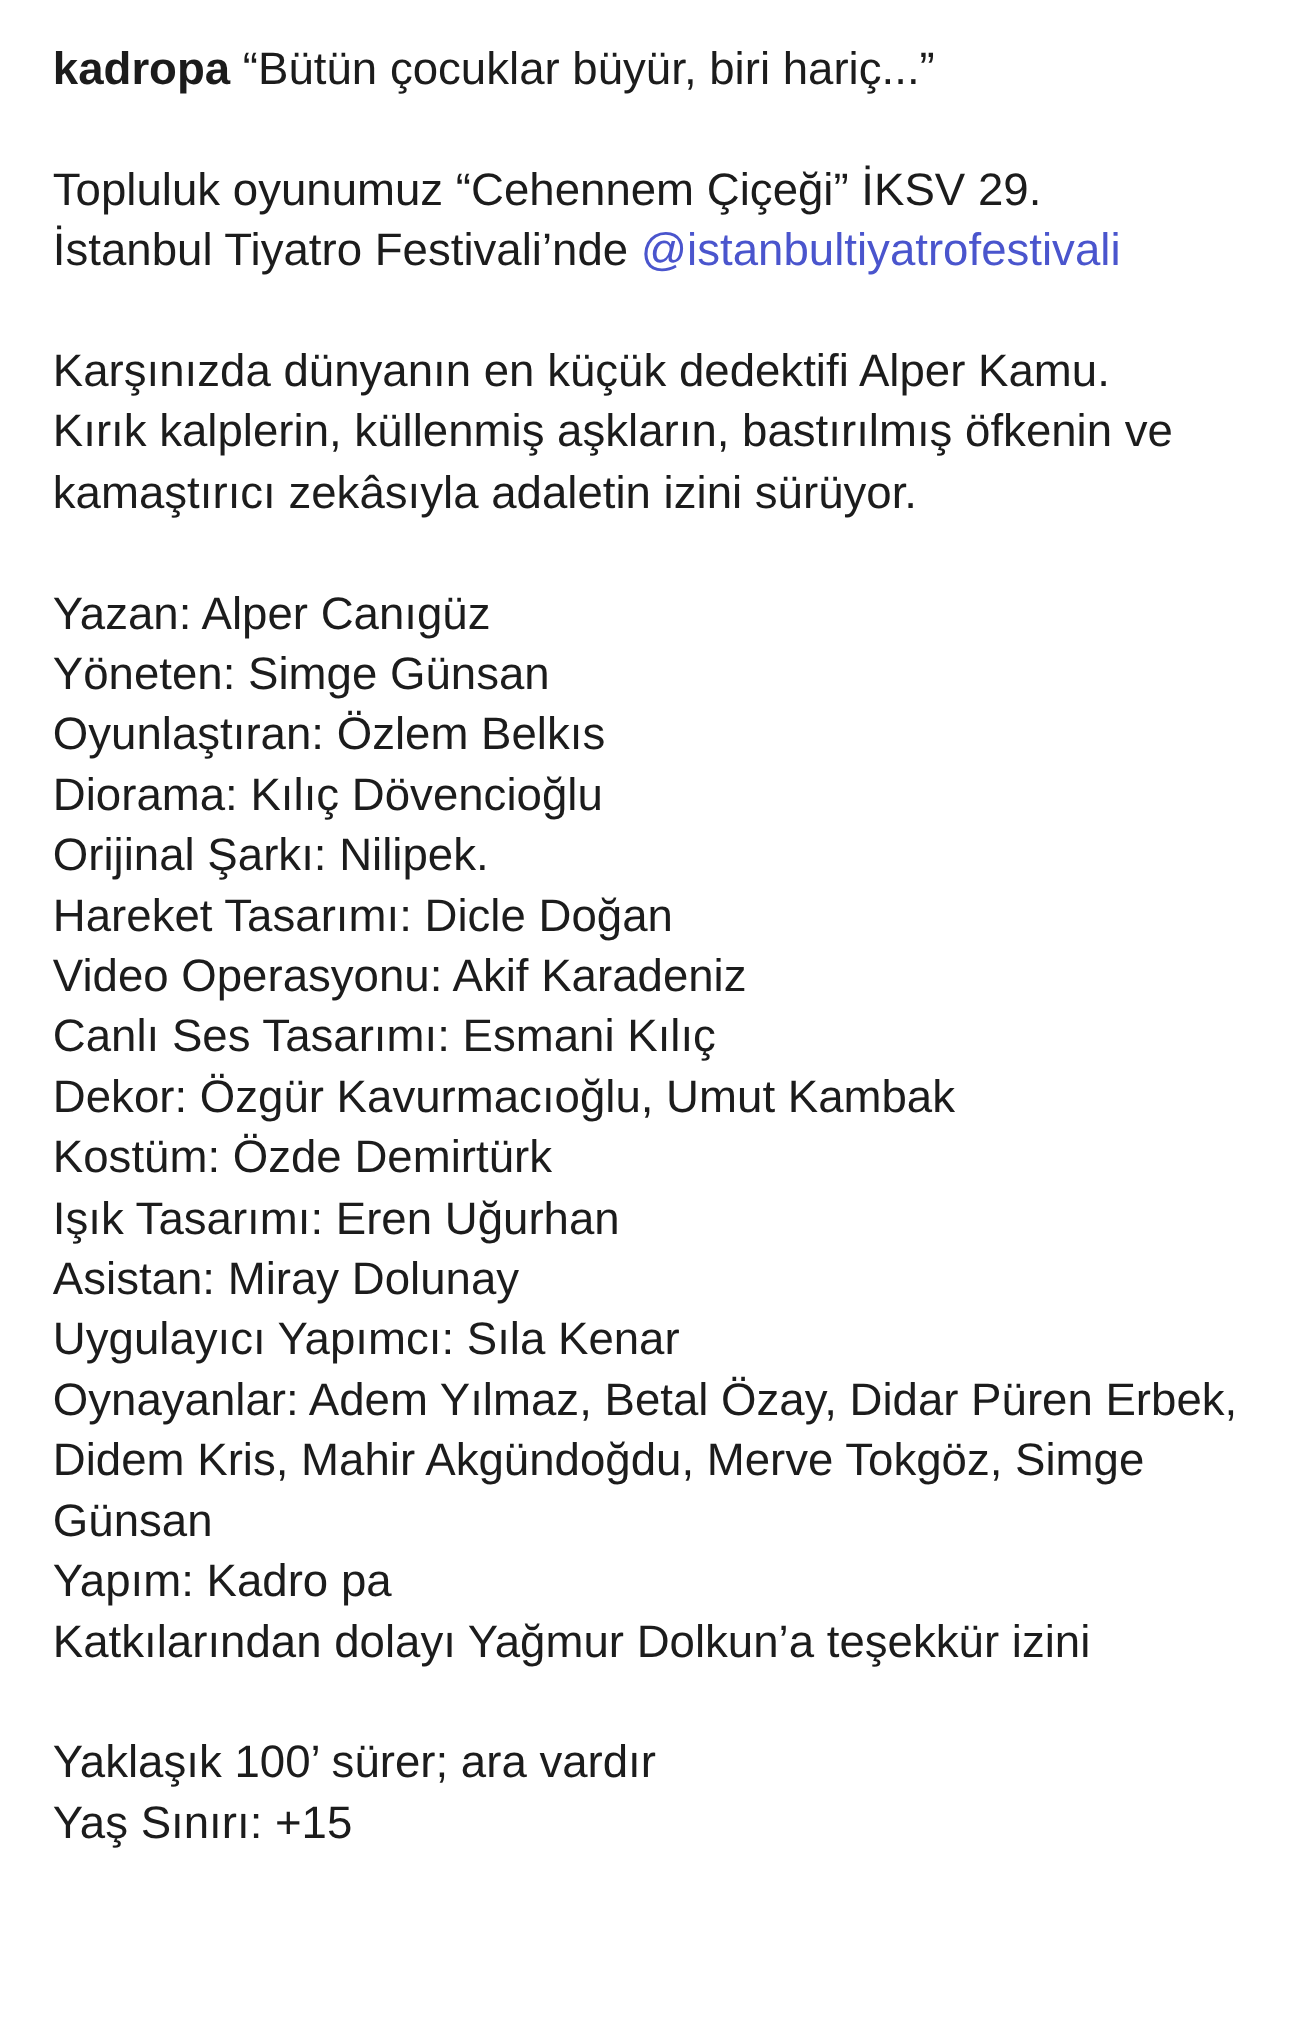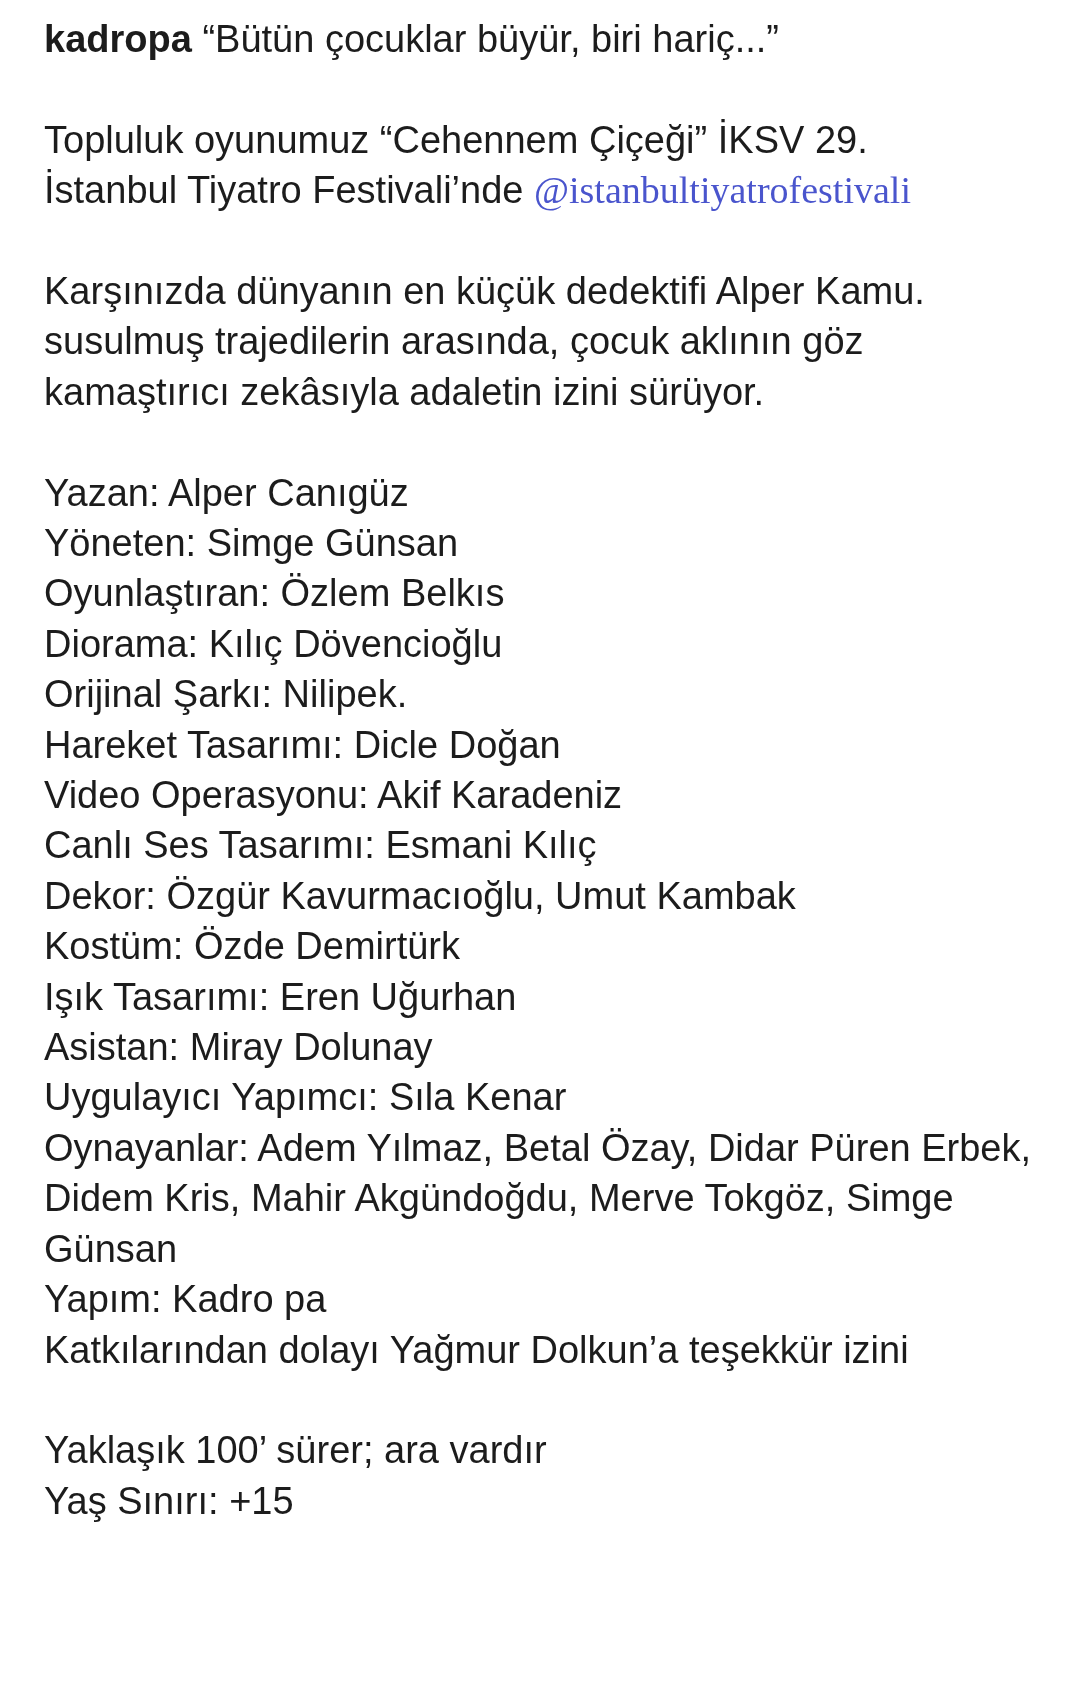--- a/index.html
+++ b/index.html
@@ -13,52 +13,52 @@
     height: 1692px;
     background: var(--bg);
     overflow: hidden;
   }
   .caption {
     font-family: "Liberation Sans", sans-serif;
     font-size: 38px;
     line-height: 50.4px;
     color: var(--text);
     padding: 14px 29px 0 44px;
+    margin-top: 19px;
   }
   .line {
     min-height: 50.4px;
     white-space: nowrap;
   }
   .username {
     font-weight: 700;
     cursor: pointer;
   }
   .mention {
     color: var(--link);
     cursor: pointer;
-    font-family: Liberation Serif, serif;
   }
 </style>
 </head>
 <body>
 
 <div class="caption">
 
   <div class="line"><span class="username">kadropa</span><span> “Bütün çocuklar büyür, biri hariç...”</span></div>
 
   <div class="line"></div>
 
   <div class="line"><span>Topluluk oyunumuz “Cehennem Çiçeği” İKSV 29.</span></div>
 
   <div class="line"><span>İstanbul Tiyatro Festivali’nde </span><span class="mention">@istanbultiyatrofestivali</span><span></span></div>
 
   <div class="line"></div>
 
   <div class="line"><span>Karşınızda dünyanın en küçük dedektifi Alper Kamu.</span></div>
-  <div class="line"><span>susulmuş trajedilerin arasında, çocuk aklının göz</span></div>
+  <div class="line"><span>Kırık kalplerin, küllenmiş aşkların, bastırılmış öfkenin ve</span></div>
   <div class="line"><span>kamaştırıcı zekâsıyla adaletin izini sürüyor.</span></div>
 
   <div class="line"></div>
 
   <div class="line"><span>Yazan: Alper Canıgüz</span></div>
   <div class="line"><span>Yöneten: Simge Günsan</span></div>
   <div class="line"><span>Oyunlaştıran: Özlem Belkıs</span></div>
   <div class="line"><span>Diorama: Kılıç Dövencioğlu</span></div>
   <div class="line"><span>Orijinal Şarkı: Nilipek.</span></div>
   <div class="line"><span>Hareket Tasarımı: Dicle Doğan</span></div>

